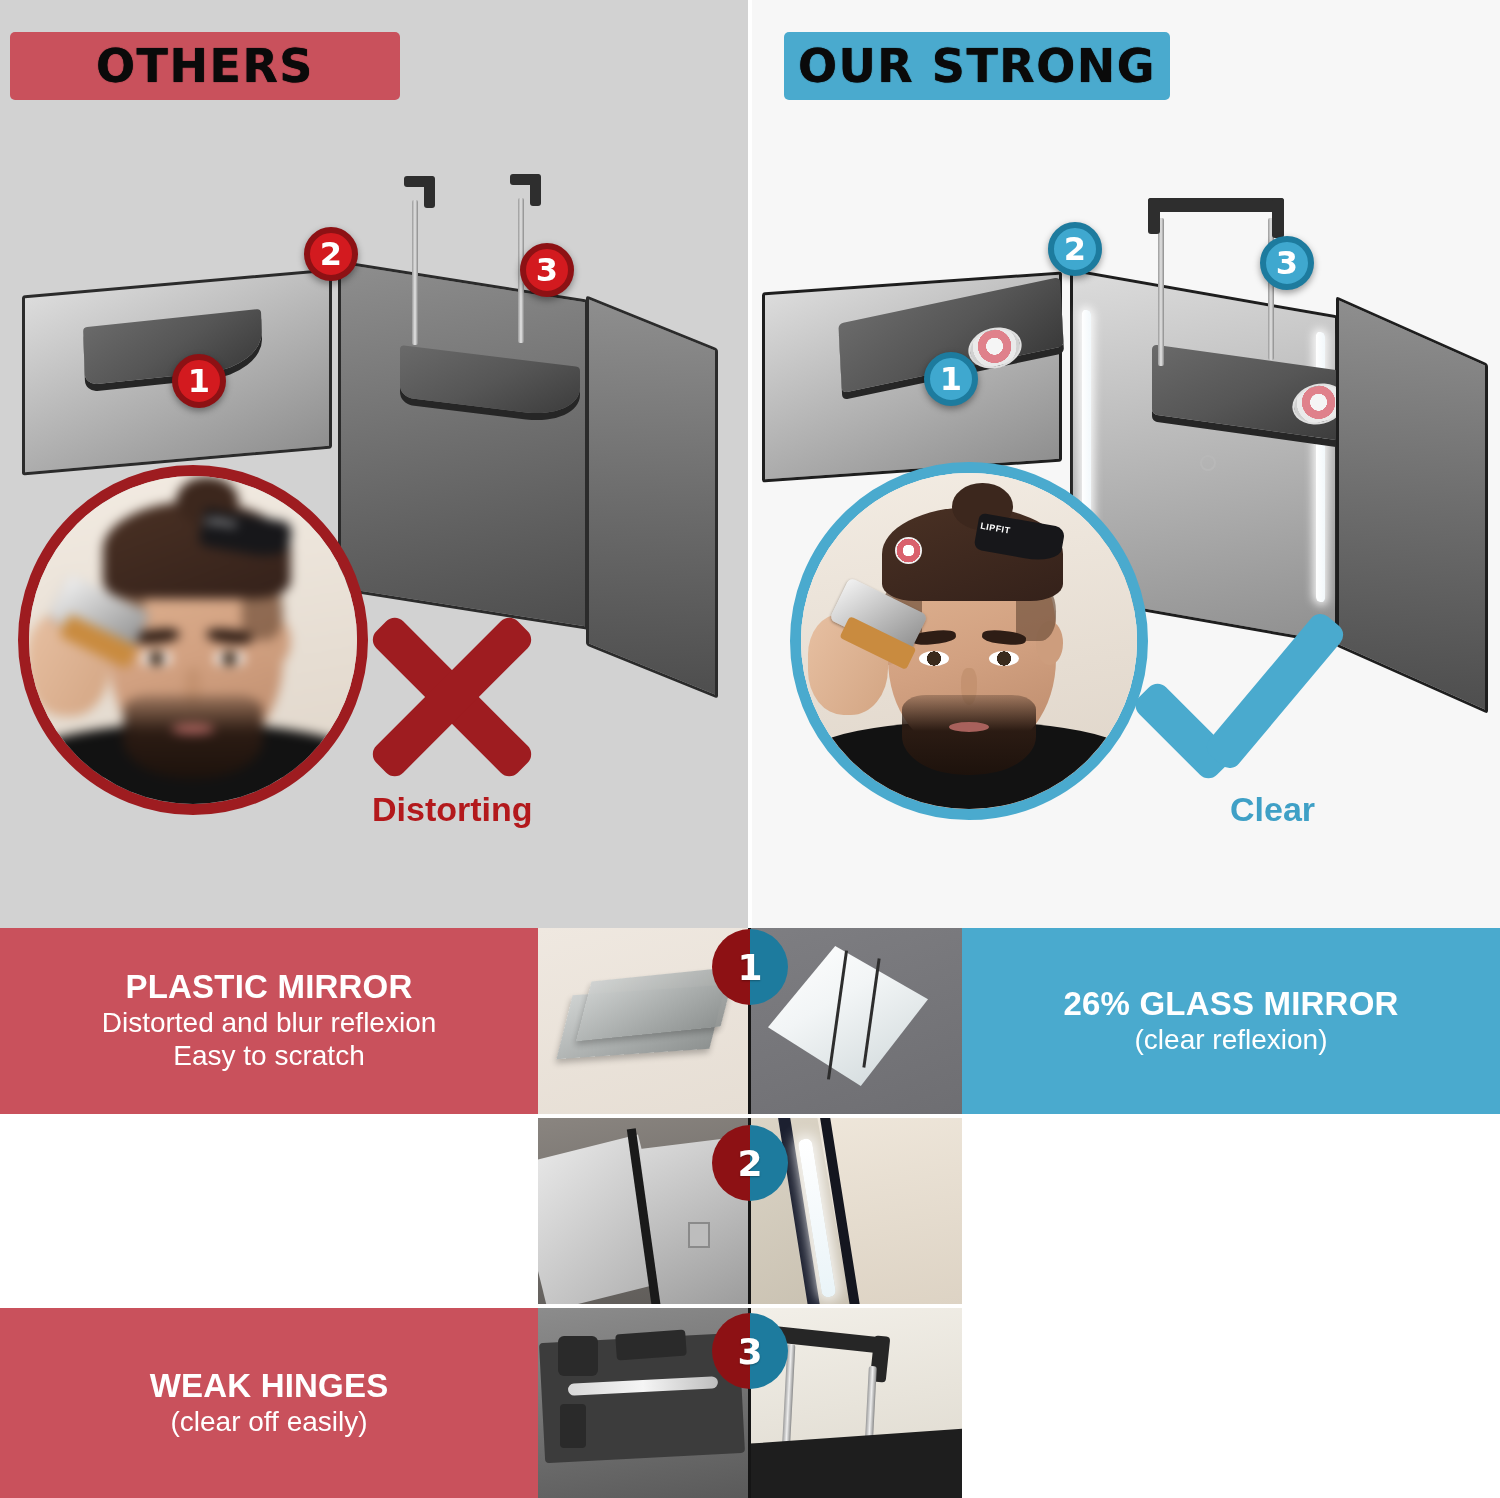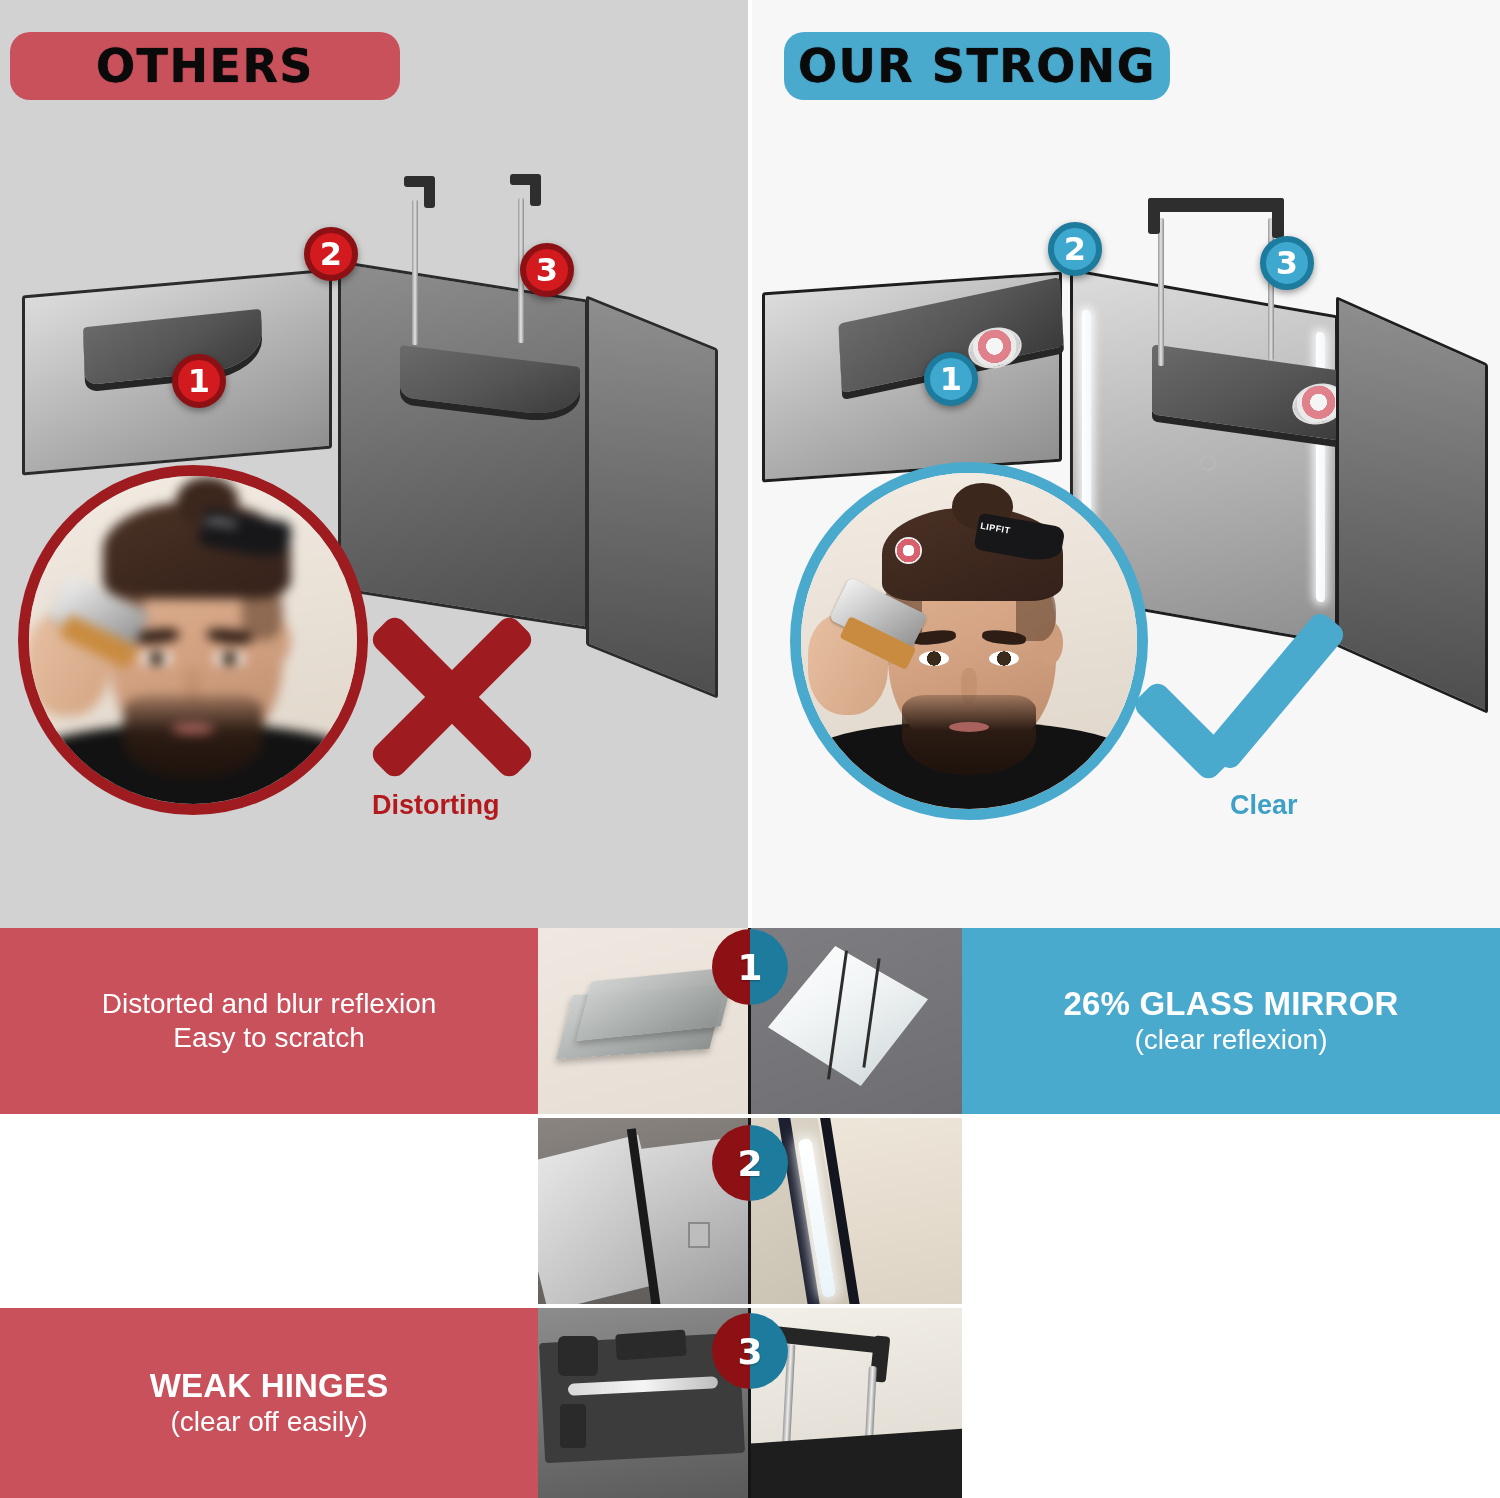--- a/index.html
+++ b/index.html
@@ -14,21 +14,21 @@
   .hero { position:absolute; left:0; top:0; width:1500px; height:928px; }
 
   .hero-half { position:absolute; top:0; height:928px; width:748px; overflow:hidden; }
   .hero-left  { left:0;   background:#d2d2d2; }
   .hero-right { left:752px; width:748px; background:#f7f7f7; }
   .hero-divider { position:absolute; left:748px; top:0; width:4px; height:928px; background:#ffffff; }
 
   
   .pill {
     position:absolute; top:32px;
-    border-radius:20px;
+    border-radius:5px;
     display:flex; align-items:center; justify-content:center;
     font-weight:900; letter-spacing:1.5px;
     color:#0a0a0a; font-size:46px;
     font-family:"DejaVu Sans", sans-serif;
     text-shadow:0 0 1px #000;
   }
   .pill-others   { left:10px;  width:390px; height:68px; background:#c9515c; }
   .pill-ourmirror{ left:784px; width:386px; height:68px; background:#4aaace; }
 
   
@@ -135,21 +135,21 @@
   .fa-pin     { position:absolute; left:28%; top:19%; width:8%; height:8%; border-radius:50%;
                 background:radial-gradient(circle,#ffffff 0 30%,#d9616d 31% 62%,#efefef 63% 100%); }
 
   .blurred { filter:blur(5px); transform:scale(1.06); }
 
   
   .mark { position:absolute; z-index:7; }
   .mark-bar { position:absolute; border-radius:12px; }
   .verdict-label {
     position:absolute; z-index:7;
-    font-size:27px; font-weight:700;
+    font-size:34px; font-weight:700;
     font-family:"Liberation Sans", sans-serif;
   }
   .label-red  { color:#b3191c; }
   .label-blue { color:#3fa0c6; }
 
   
   .table { position:absolute; left:0; top:928px; width:1500px; height:570px; background:#ffffff; }
   .trow { position:absolute; left:0; width:1500px; height:186px; }
   .trow.r1 { top:0; }
   .trow.r2 { top:190px; }
@@ -366,20 +366,21 @@
   <div class="hero-divider"></div>
 
   <div class="pill pill-others">OTHERS</div>
   <div class="pill pill-ourmirror">OUR STRONG</div>
 </div>
 
 <div class="table">
 
   <div class="trow r1">
     <div class="cell cell-left">
+      <div class="cell-title">PLASTIC MIRROR</div>
       <div class="cell-sub">Distorted and blur reflexion</div>
       <div class="cell-sub">Easy to scratch</div>
     </div>
 
     <div class="strip">
       <div class="strip-half strip-l">
         <div class="ph ph-plastic"></div>
         <div class="plate shape" style="left:28px;top:62px;width:150px;height:64px;transform:skew(-18deg) rotate(-4deg);"></div>
         <div class="plate shape" style="left:48px;top:46px;width:140px;height:60px;transform:skew(-20deg) rotate(-6deg);opacity:.92;"></div>
       </div>

